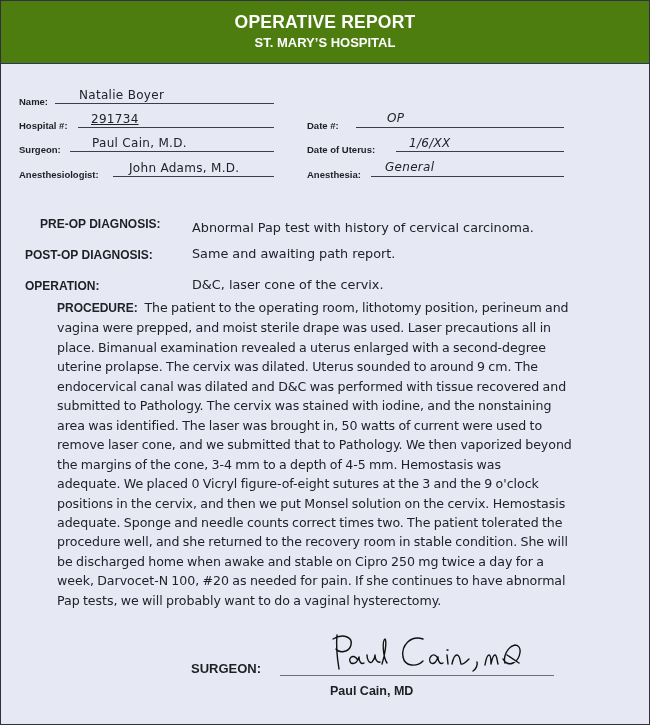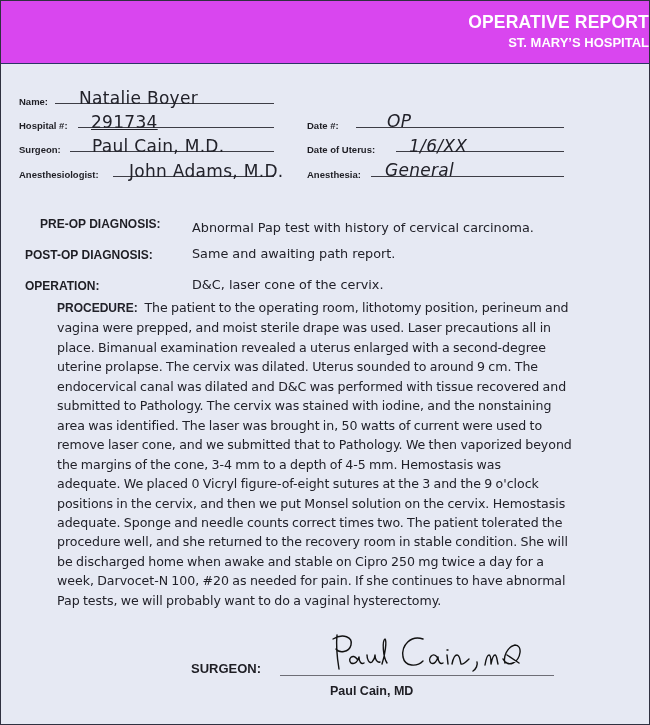--- a/index.html
+++ b/index.html
@@ -9,42 +9,42 @@
     font-family: "Liberation Sans", sans-serif;
   }
   .page {
     position: relative; box-sizing: border-box;
     width: 650px; height: 725px;
     border: 1px solid #2f3140;
     background: #e6e9f3;
   }
   .header {
     position: absolute; left: 0; top: 0; width: 648px; height: 62px;
-    background: #d946ef;
+    background: #4d7c0f;
     border-bottom: 1px solid #2c3466;
-    color: #ffffff; text-align: right;
+    color: #ffffff; text-align: center;
   }
   .header .title {
     position: absolute; left: 0; right: 0; top: 11px;
     font-weight: bold; font-size: 17.5px; letter-spacing: 0.2px;
   }
   .header .subtitle {
     position: absolute; left: 0; right: 0; top: 34px;
     font-weight: bold; font-size: 13px;
   }
   .lbl {
     position: absolute; font-size: 9.5px; font-weight: bold; color: #1e1e24;
     white-space: nowrap;
   }
   .line {
     position: absolute; height: 1px; background: #3d3d45;
   }
   .hw {
     position: absolute; font-family: "DejaVu Sans", sans-serif;
-    font-size: 17px; color: #22222a; white-space: nowrap;
+    font-size: 12px; color: #22222a; white-space: nowrap;
     letter-spacing: 0.3px;
   }
   .hw.italic { font-style: italic; }
   .sec-lbl {
     position: absolute; left: 24px; font-size: 12px; font-weight: bold;
     color: #1e1e24; white-space: nowrap;
   }
   .sec-val {
     position: absolute; left: 191px; font-family: "DejaVu Sans", sans-serif;
     font-size: 12.8px; color: #22222a; white-space: nowrap;

